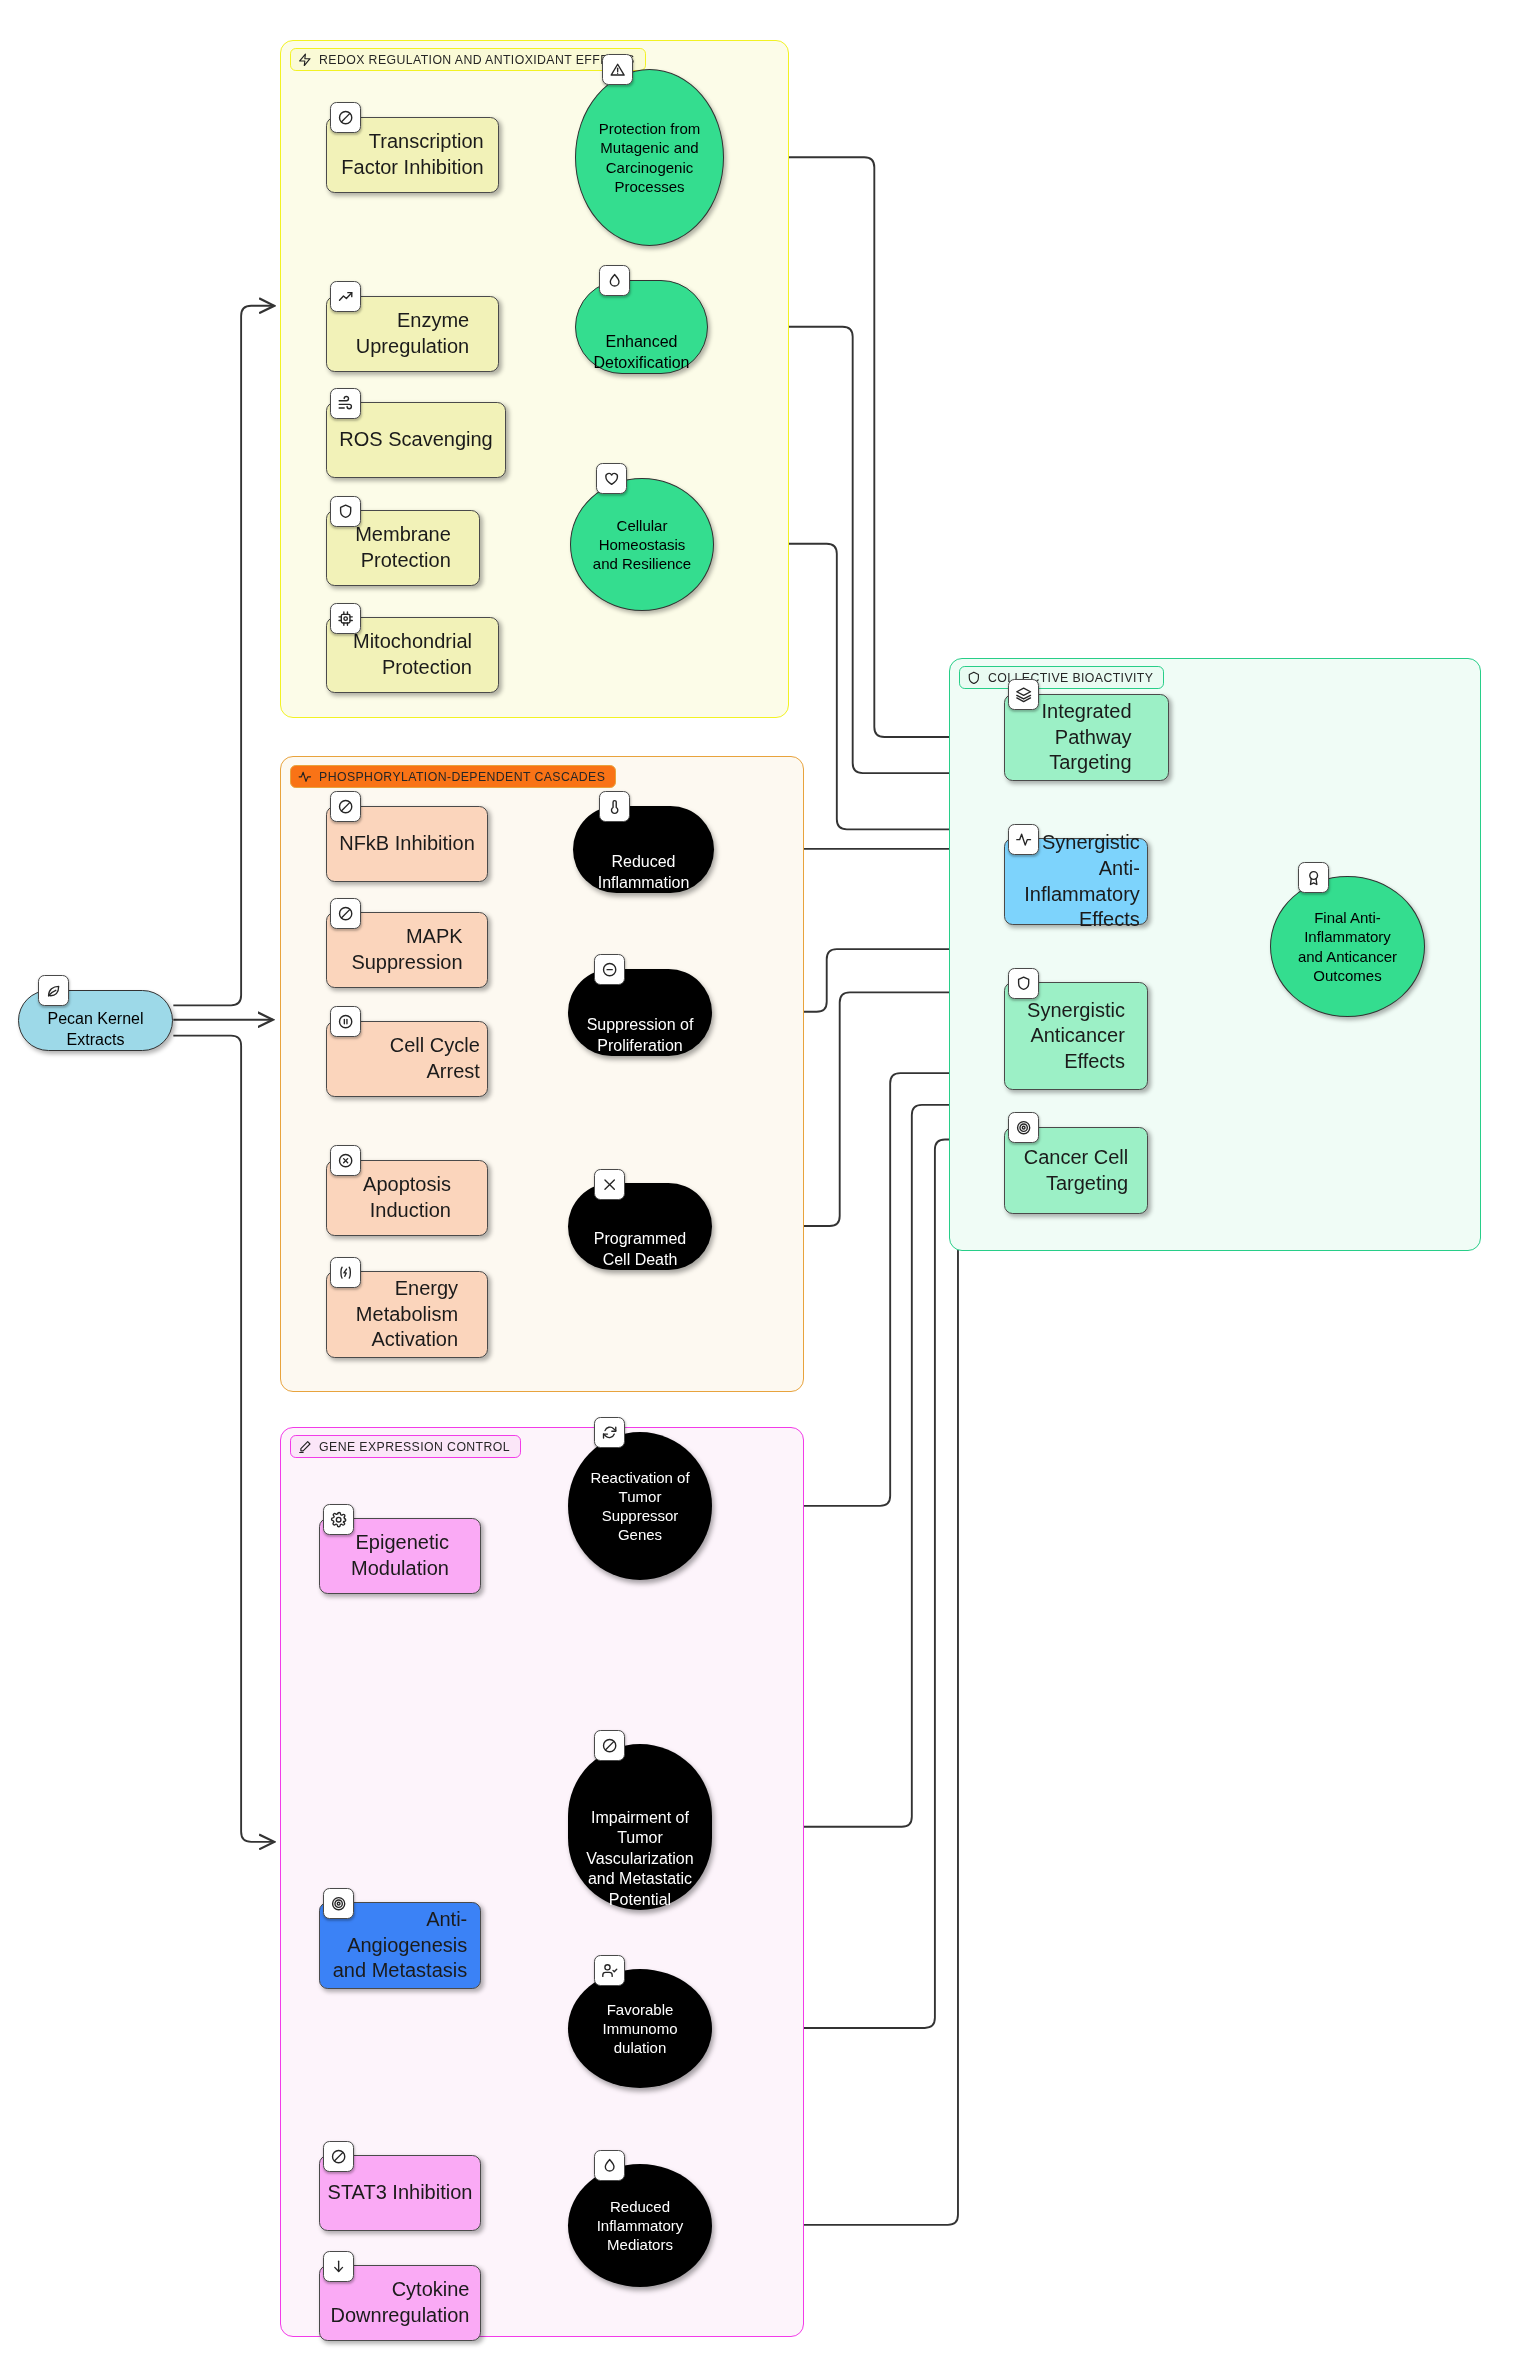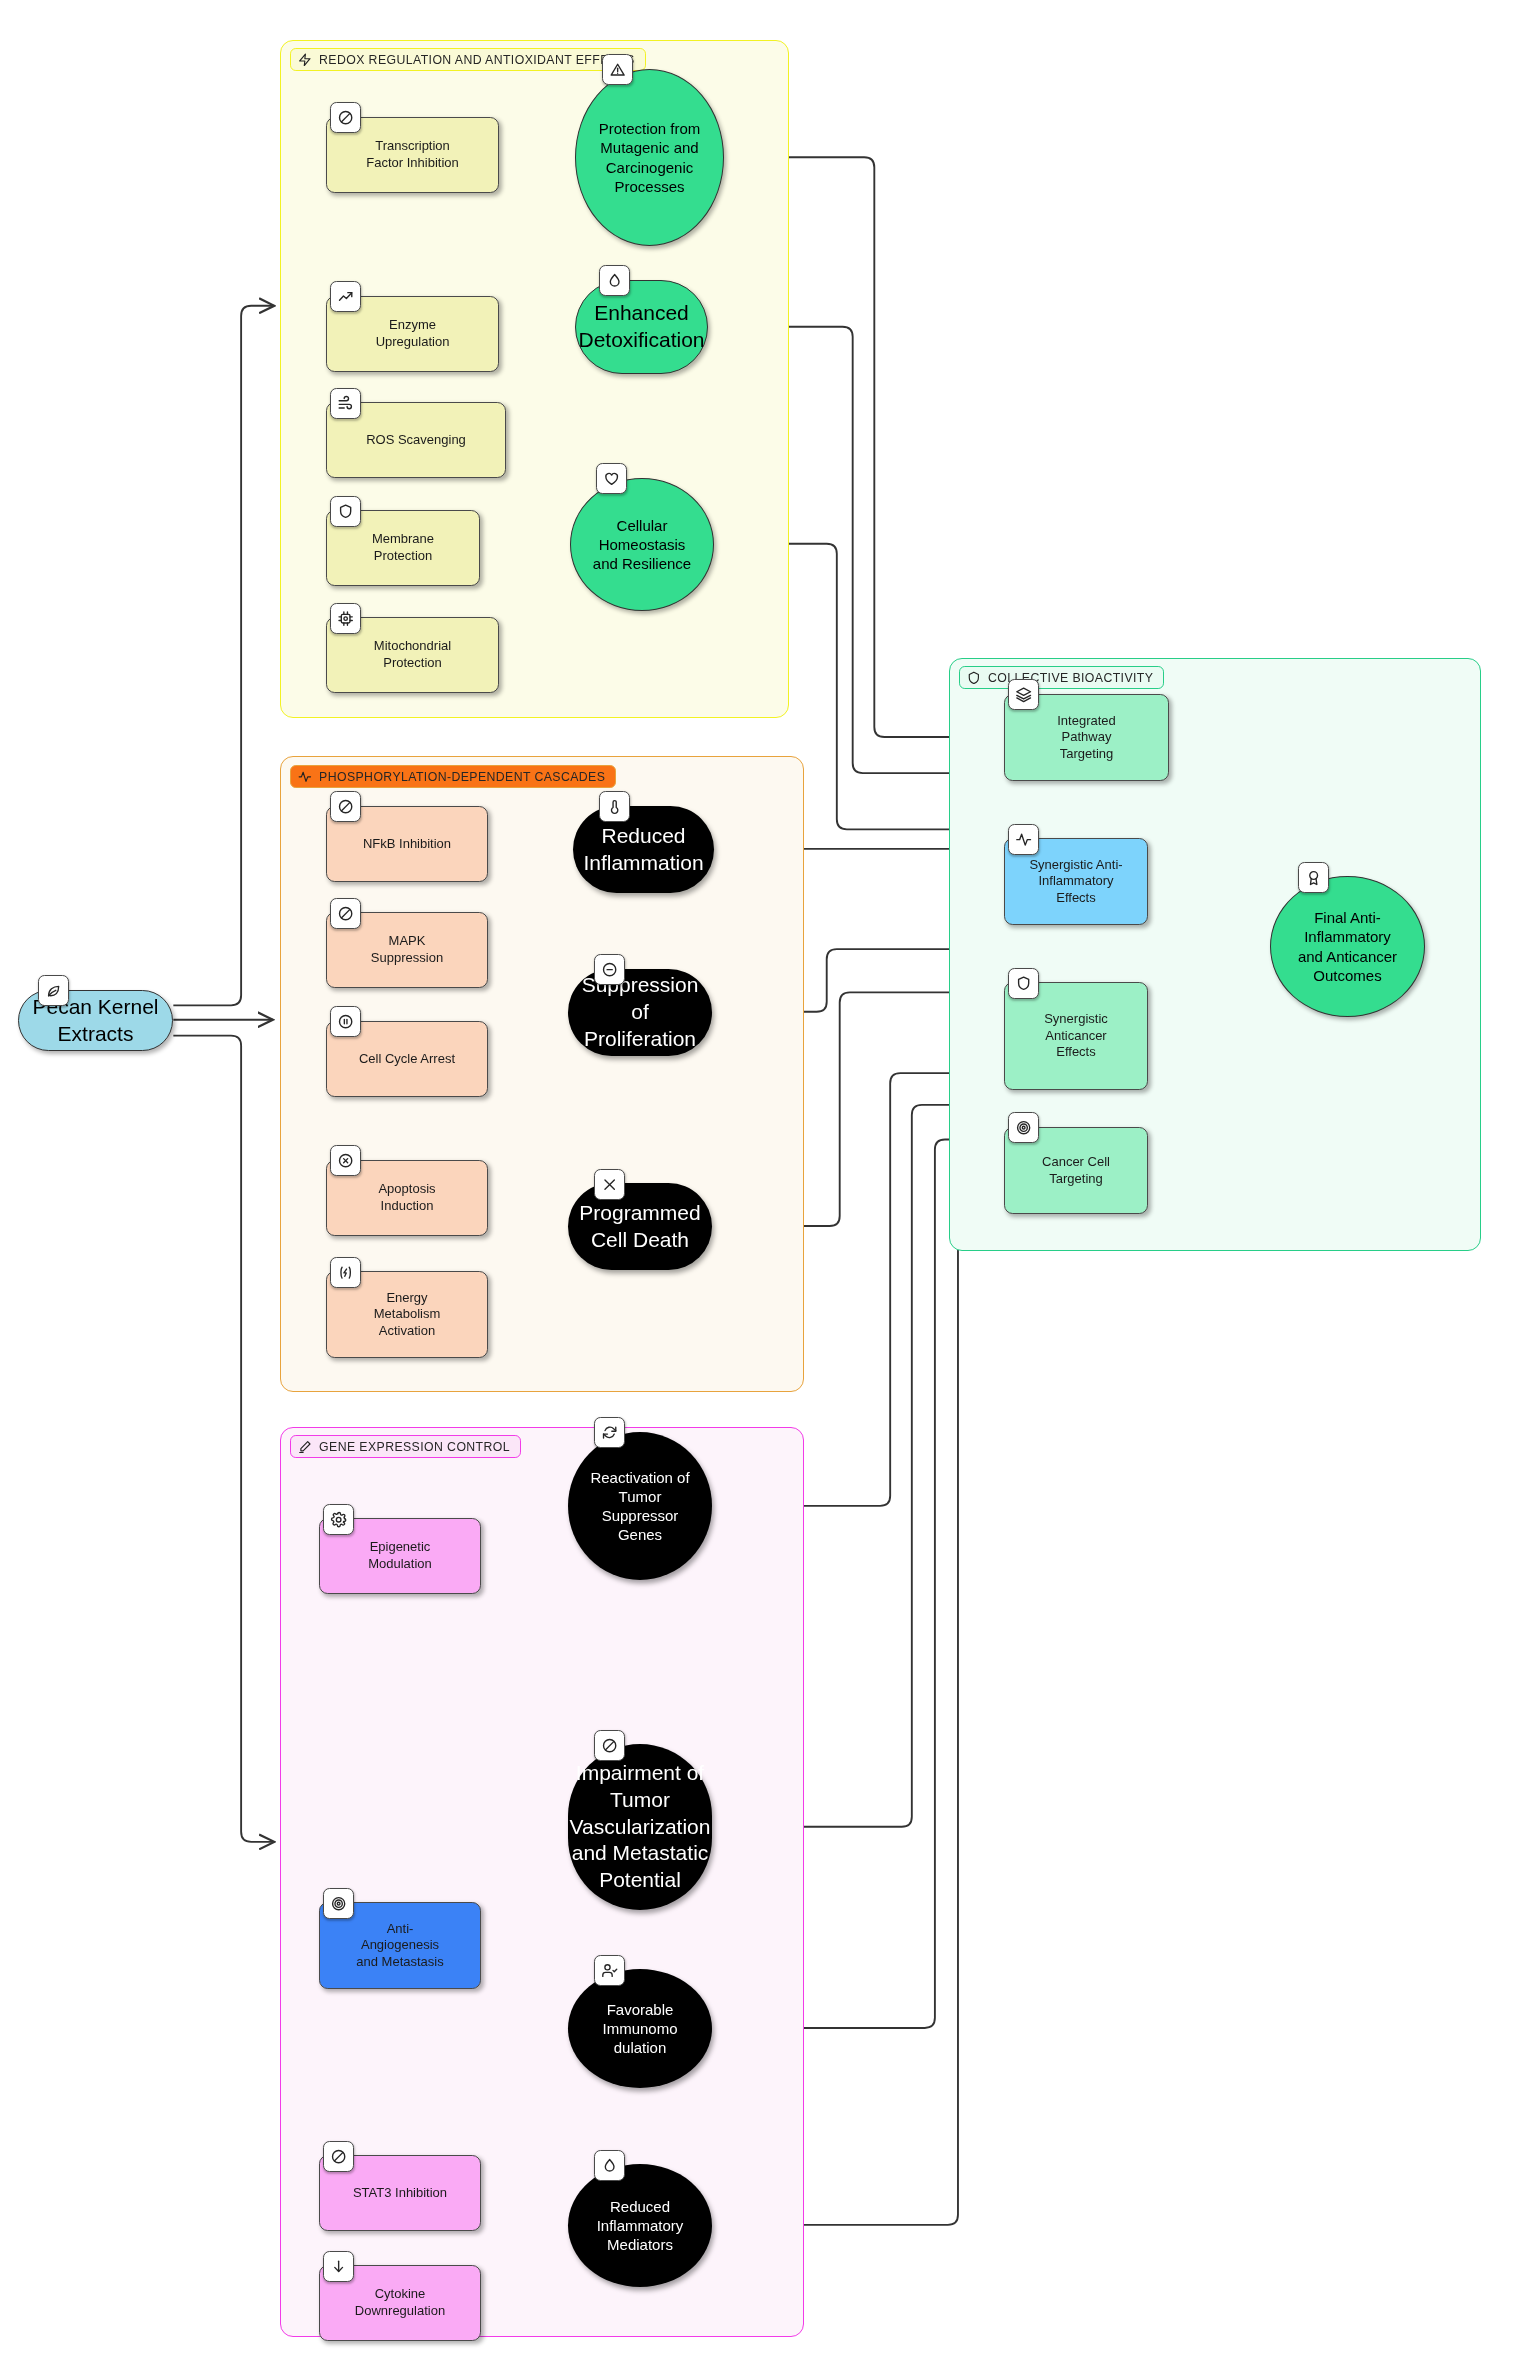--- a/index.html
+++ b/index.html
@@ -11,22 +11,22 @@
   .cluster-title{position:absolute;display:flex;align-items:center;gap:7.2px;
      padding:3.6px 10px 3.6px 7.2px;border-radius:5.8px;font-size:12.3px;letter-spacing:0.4px;
      font-weight:400;color:#262626;white-space:nowrap;box-sizing:border-box;}
   .cluster-title svg{display:block}
 
   .node{position:absolute;box-sizing:border-box;display:flex;align-items:center;
      justify-content:center;text-align:center;line-height:1.28;
      box-shadow:2.2px 2.9px 4.3px rgba(0,0,0,.30);}
   .node .lbl{padding:0 7.2px;display:block;}
 
-  .n-rect{border:1.8px solid #4a4a4a;border-radius:8.7px;font-size:13px;color:#1b1b1b;}
-  .n-stadium{border:1.8px solid #333;border-radius:721px;font-size:21px;}
+  .n-rect{border:1.8px solid #4a4a4a;border-radius:8.7px;font-size:20px;color:#1b1b1b;text-align:right;}
+  .n-stadium{border:1.8px solid #333;border-radius:721px;font-size:16px;align-items:flex-end;}
   .n-ellipse{border:1.8px solid #333;border-radius:50%;font-size:15px;}
   .n-black{background:#000;color:#ffffff;border:none;box-shadow:2.2px 3.6px 5.8px rgba(0,0,0,.35);}
 
   .badge{position:absolute;width:29px;height:29px;background:#fff;border:1.8px solid #4a4a4a;
      border-radius:6.5px;display:flex;align-items:center;justify-content:center;z-index:7;
      box-shadow:0.7px 1.4px 2.2px rgba(0,0,0,.25);}
   .badge svg{display:block}
 </style>
 </head>
 <body>

